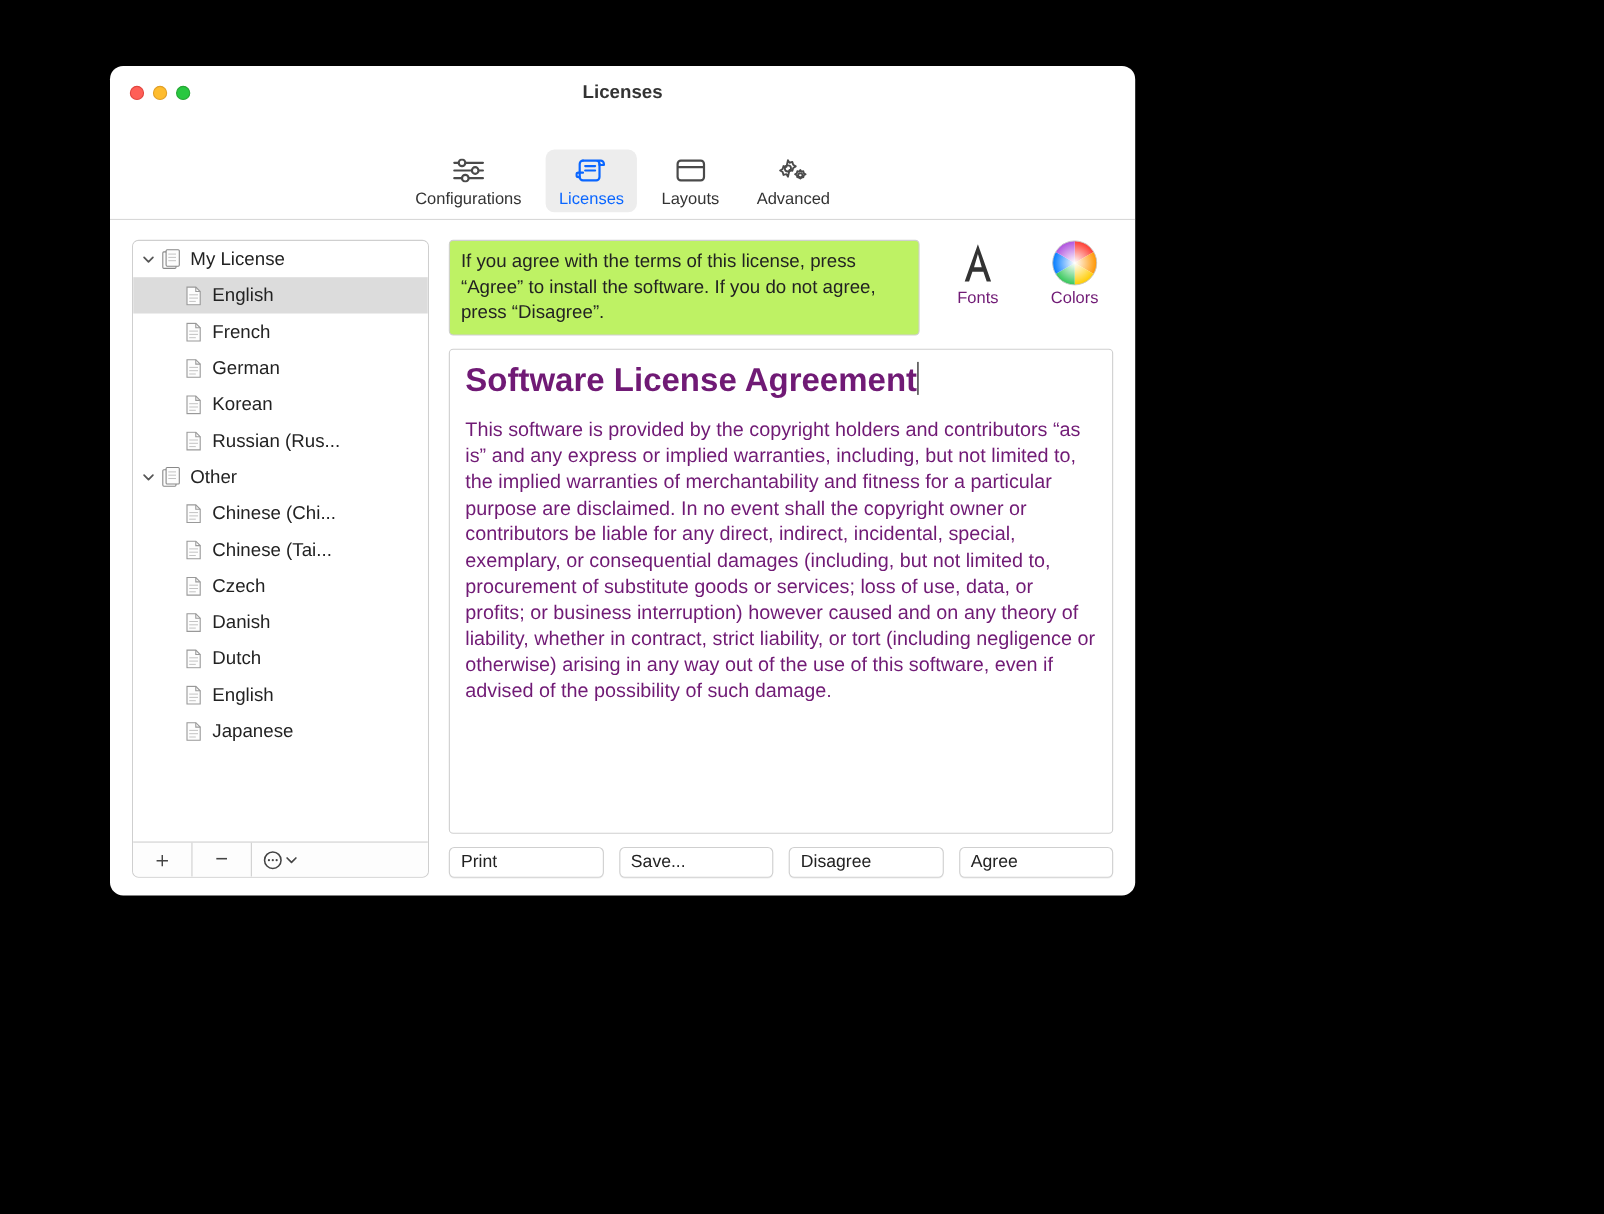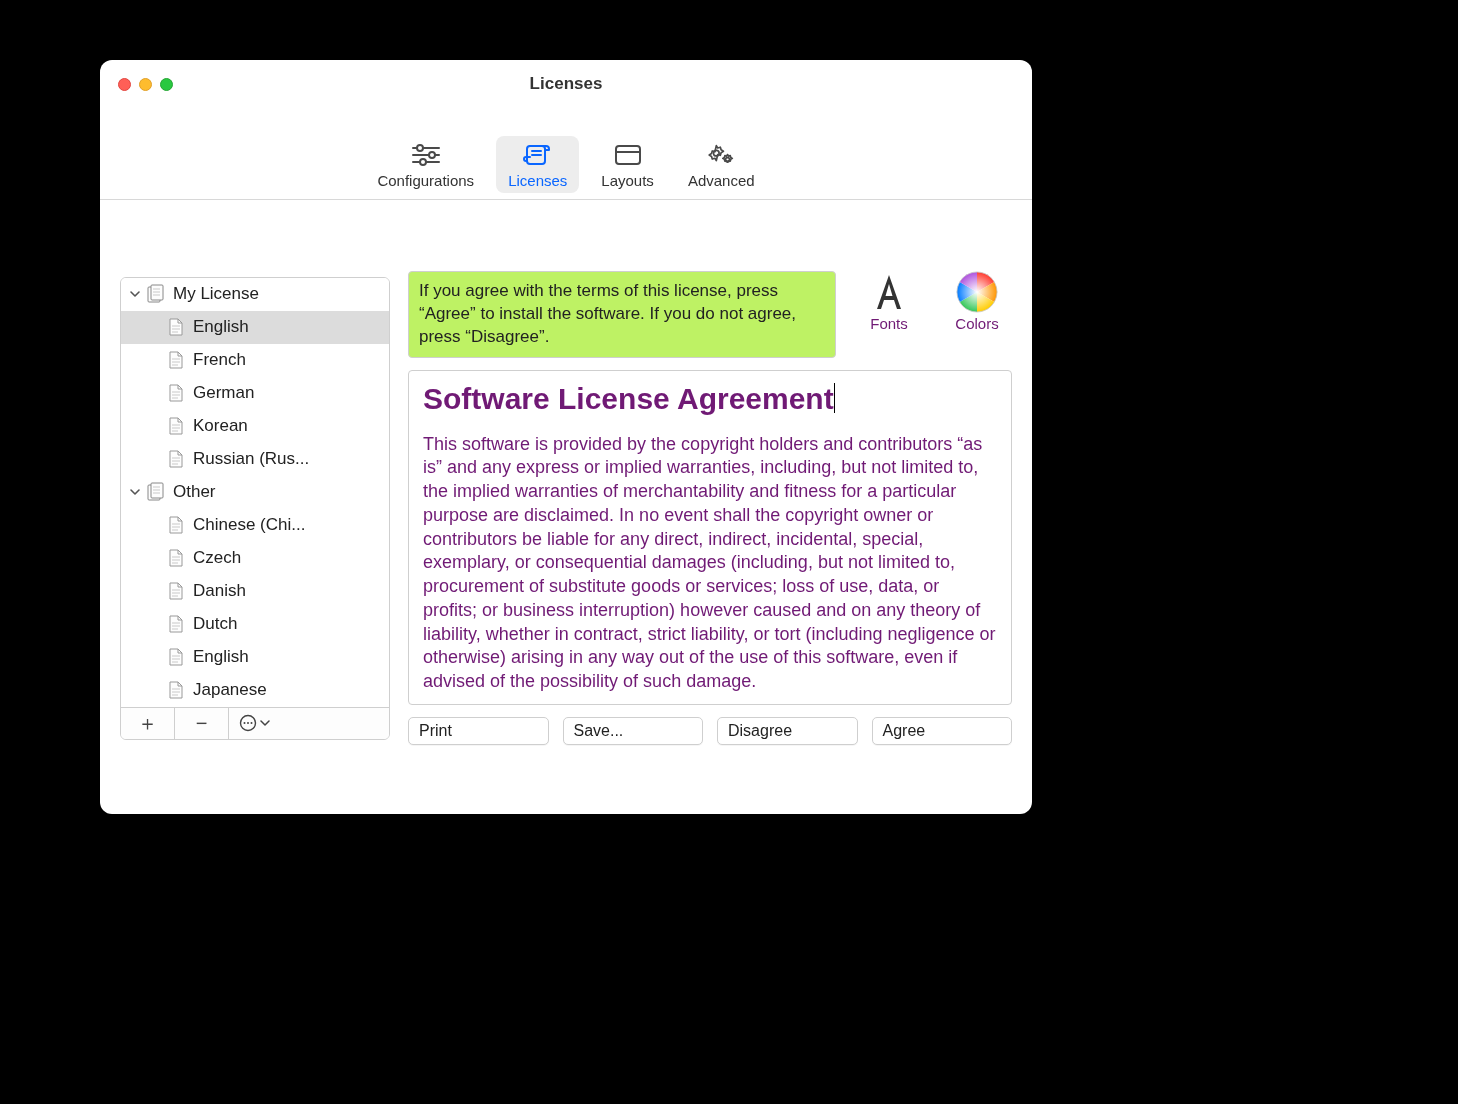--- a/index.html
+++ b/index.html
@@ -52,21 +52,20 @@
   .tbitem.selected { background: #ededed; color: #0a66ff; }
   .tbitem .ticon { width: 30px; height: 26px; display:flex; align-items:center; justify-content:center; }
   .tbitem .tlabel { font-size: 15px; }
   .tbitem.selected .tlabel { color: #0a66ff; }
   .body {
     flex: 1 1 auto;
     display: flex;
     padding: 18px 20px 16px 20px;
     gap: 18px;
     min-height: 0;
-    align-items: center;
   }
   
   .sidebar {
     width: 270px; flex: 0 0 auto;
     display:flex; flex-direction:column;
     border: 1px solid #cfcfcf; border-radius: 6px;
     overflow: hidden;
   }
   .tree { flex: 1; overflow: auto; background:#fff; }
   .node { display:flex; align-items:center; height:33px; font-size:17px; color:#222; white-space:nowrap; overflow:hidden; text-overflow:ellipsis; }
@@ -328,20 +327,34 @@
                 <path d="M2 1 h8 l4 4 v12 h-12 Z" fill="#fdfdfd" stroke="#999" stroke-width="1"></path>
                 <path d="M10 1 v4 h4" fill="none" stroke="#999" stroke-width="1"></path>
                 <g stroke="#bbb" stroke-width="0.8">
                   <line x1="4" y1="8" x2="12" y2="8"></line>
                   <line x1="4" y1="11" x2="12" y2="11"></line>
                   <line x1="4" y1="14" x2="10" y2="14"></line>
                 </g>
               </svg>
             </span>
           <span class="label">Chinese (Chi...</span>
+        </div>
+        <div class="node child">
+          <span class="docicon">
+              <svg width="16" height="18" viewBox="0 0 16 18">
+                <path d="M2 1 h8 l4 4 v12 h-12 Z" fill="#fdfdfd" stroke="#999" stroke-width="1"></path>
+                <path d="M10 1 v4 h4" fill="none" stroke="#999" stroke-width="1"></path>
+                <g stroke="#bbb" stroke-width="0.8">
+                  <line x1="4" y1="8" x2="12" y2="8"></line>
+                  <line x1="4" y1="11" x2="12" y2="11"></line>
+                  <line x1="4" y1="14" x2="10" y2="14"></line>
+                </g>
+              </svg>
+            </span>
+          <span class="label">Chinese (Tai...</span>
         </div>
         <div class="node child">
           <span class="docicon">
               <svg width="16" height="18" viewBox="0 0 16 18">
                 <path d="M2 1 h8 l4 4 v12 h-12 Z" fill="#fdfdfd" stroke="#999" stroke-width="1"></path>
                 <path d="M10 1 v4 h4" fill="none" stroke="#999" stroke-width="1"></path>
                 <g stroke="#bbb" stroke-width="0.8">
                   <line x1="4" y1="8" x2="12" y2="8"></line>
                   <line x1="4" y1="11" x2="12" y2="11"></line>
                   <line x1="4" y1="14" x2="10" y2="14"></line>

